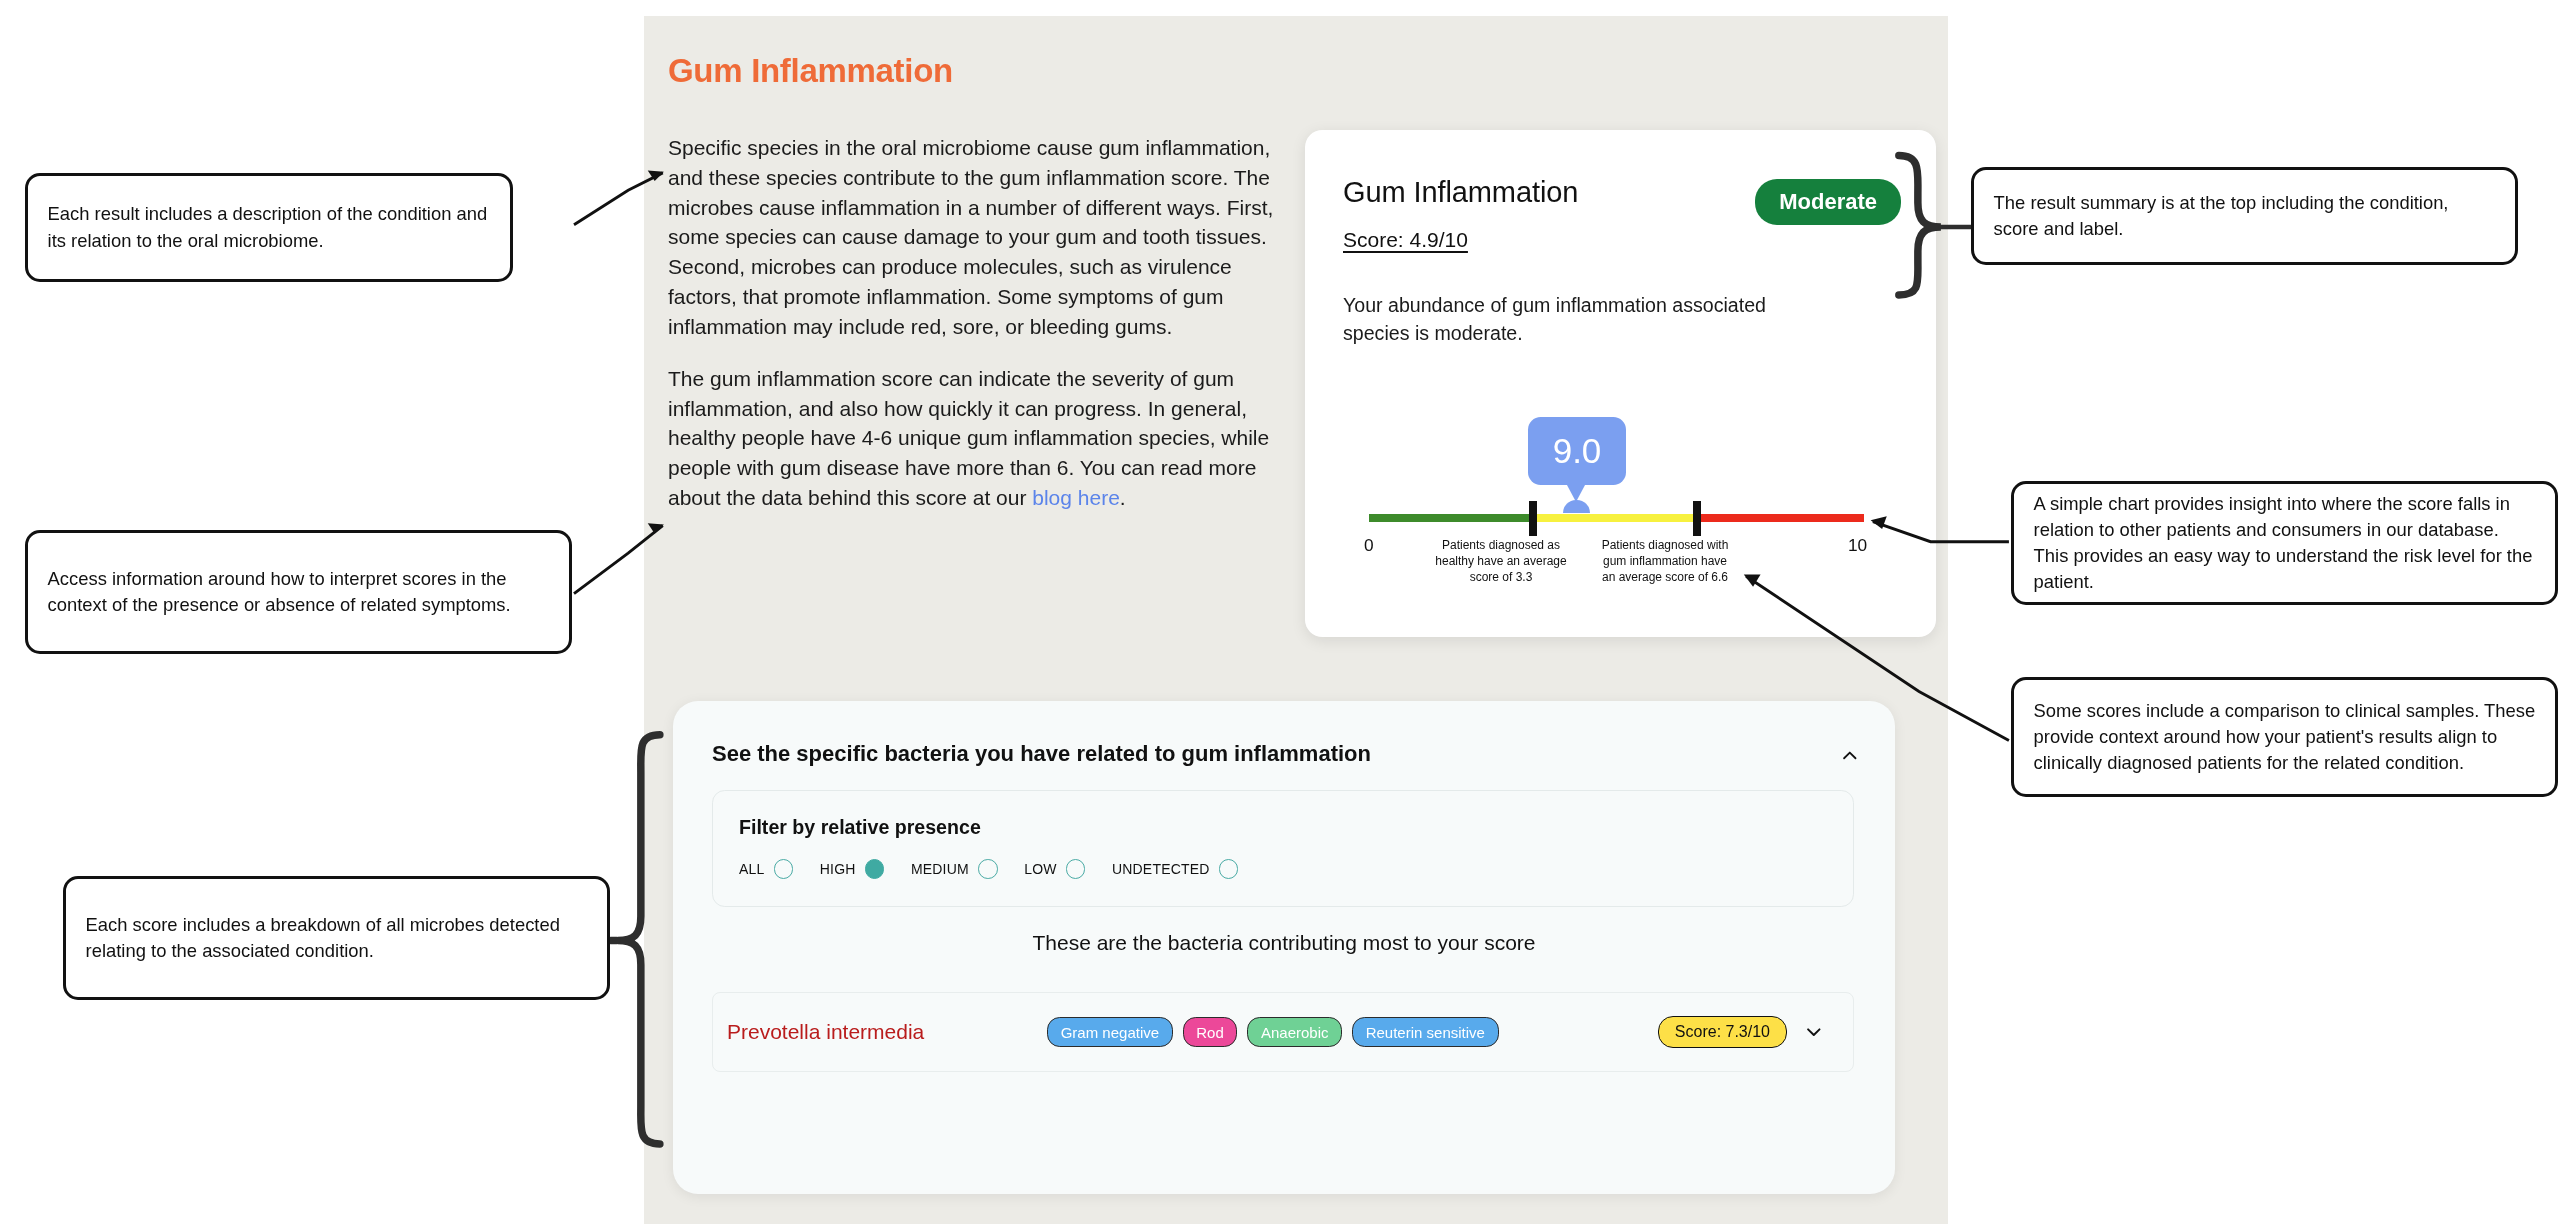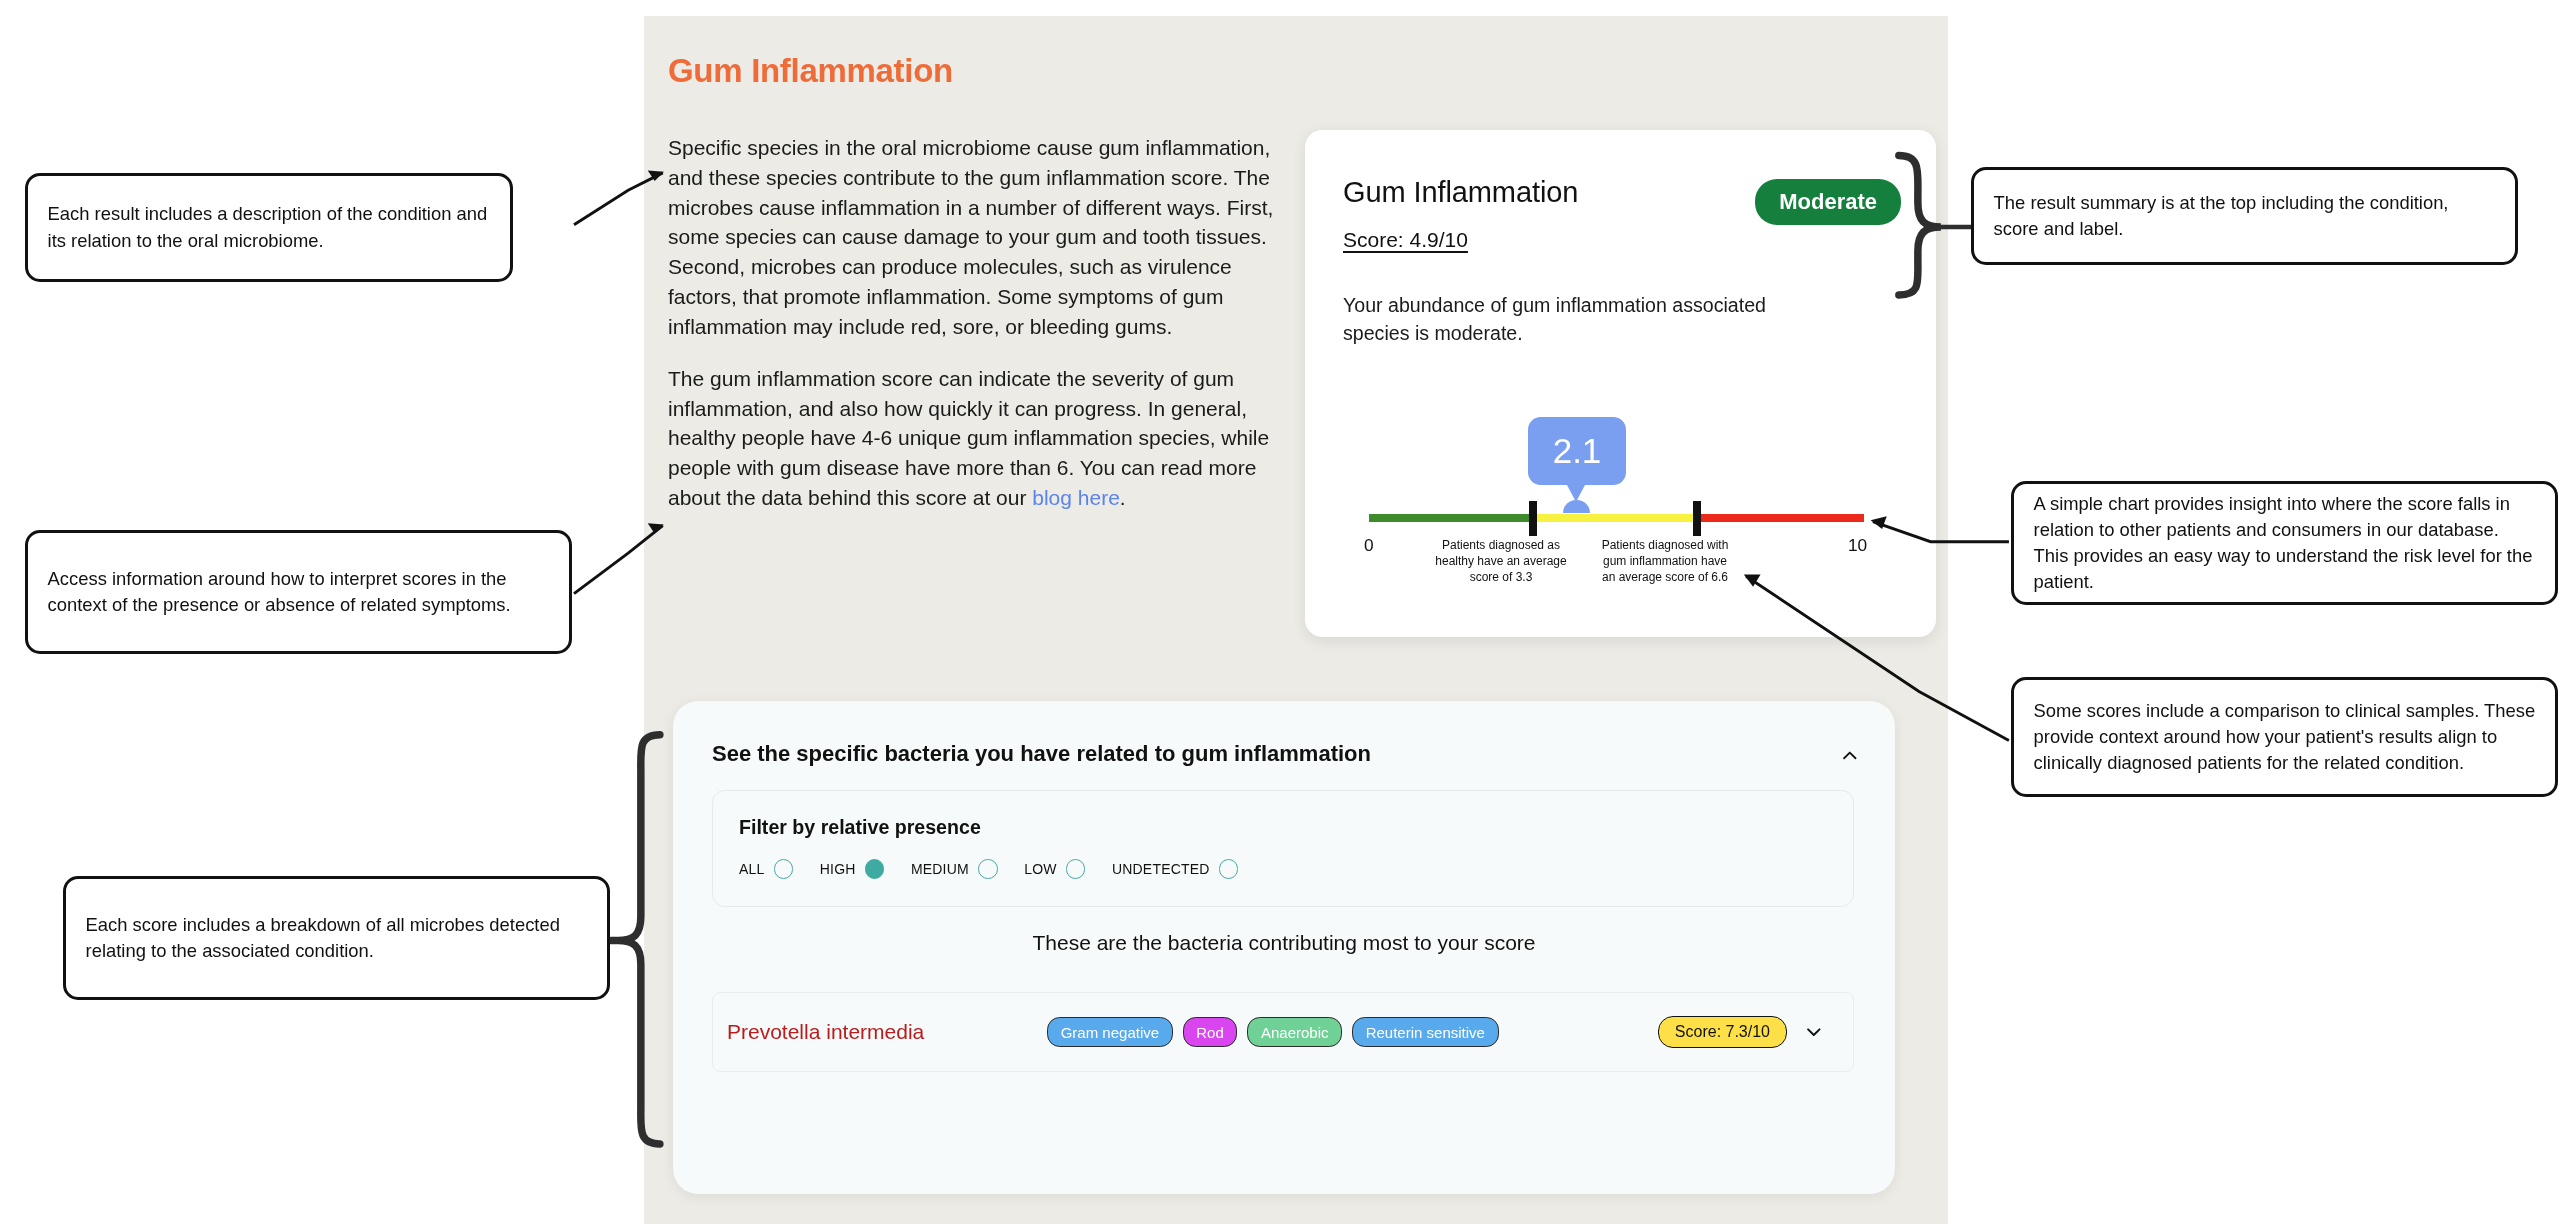--- a/index.html
+++ b/index.html
@@ -129,21 +129,21 @@
     border:1.2px solid #e8eded;border-radius:8px;background:#f7fafa;
     display:flex;align-items:center;
   }
   .bact-name{position:absolute;left:14px;font-size:21px;color:#b91c1c;}
   .tag-group{position:absolute;left:334px;display:flex;align-items:center;gap:9.8px;}
   .tag{
     color:#ffffff;font-size:15px;padding:5.2px 12.7px;border-radius:12.7px;
     border:1.2px solid #2b2b2b;white-space:nowrap;
   }
   .tag-blue{background:#58aaec;}
-  .tag-red{background:#d946ef;}
+  .tag-red{background:#ec4899;}
   .tag-green{background:#6fd195;}
   .score-pill{
     position:absolute;right:66px;
     border:1.7px solid #111;border-radius:15px;background:#fde047;
     padding:6.3px 16px;font-size:16px;color:#111;white-space:nowrap;
   }
   .chev-down{position:absolute;right:29px;width:19.6px;height:19.6px;}
 
   
   .callout{
@@ -187,21 +187,21 @@
       <div class="gauge-track">
         <div class="seg seg-green" style="left:0px;width:164px;"></div>
         <div class="seg seg-yellow" style="left:164px;width:164px;"></div>
         <div class="seg seg-red" style="left:327px;width:168px;"></div>
         <div class="tickmark" style="left:160px;"></div>
         <div class="tickmark" style="left:324px;"></div>
       </div>
 
       <div class="dot-marker" style="left:229px;top:93px;"></div>
       <div class="bubble-tail" style="left:233px;top:78px;"></div>
-      <div class="bubble" style="left:194px;top:10.4px;">2.1</div>
+      <div class="bubble" style="left:194px;top:10.4px;">9.0</div>
 
       <div class="axis-num" style="left:30px;top:128px;">0</div>
       <div class="axis-num" style="left:514px;top:128px;">10</div>
 
       <div class="axis-note" style="left:98px;top:131px;width:138px;">Patients diagnosed as healthy have an average score of 3.3</div>
       <div class="axis-note" style="left:262px;top:131px;width:138px;">Patients diagnosed with gum inflammation have an average score of 6.6</div>
     </div>
   </div>
 
   <div class="bact-card">

